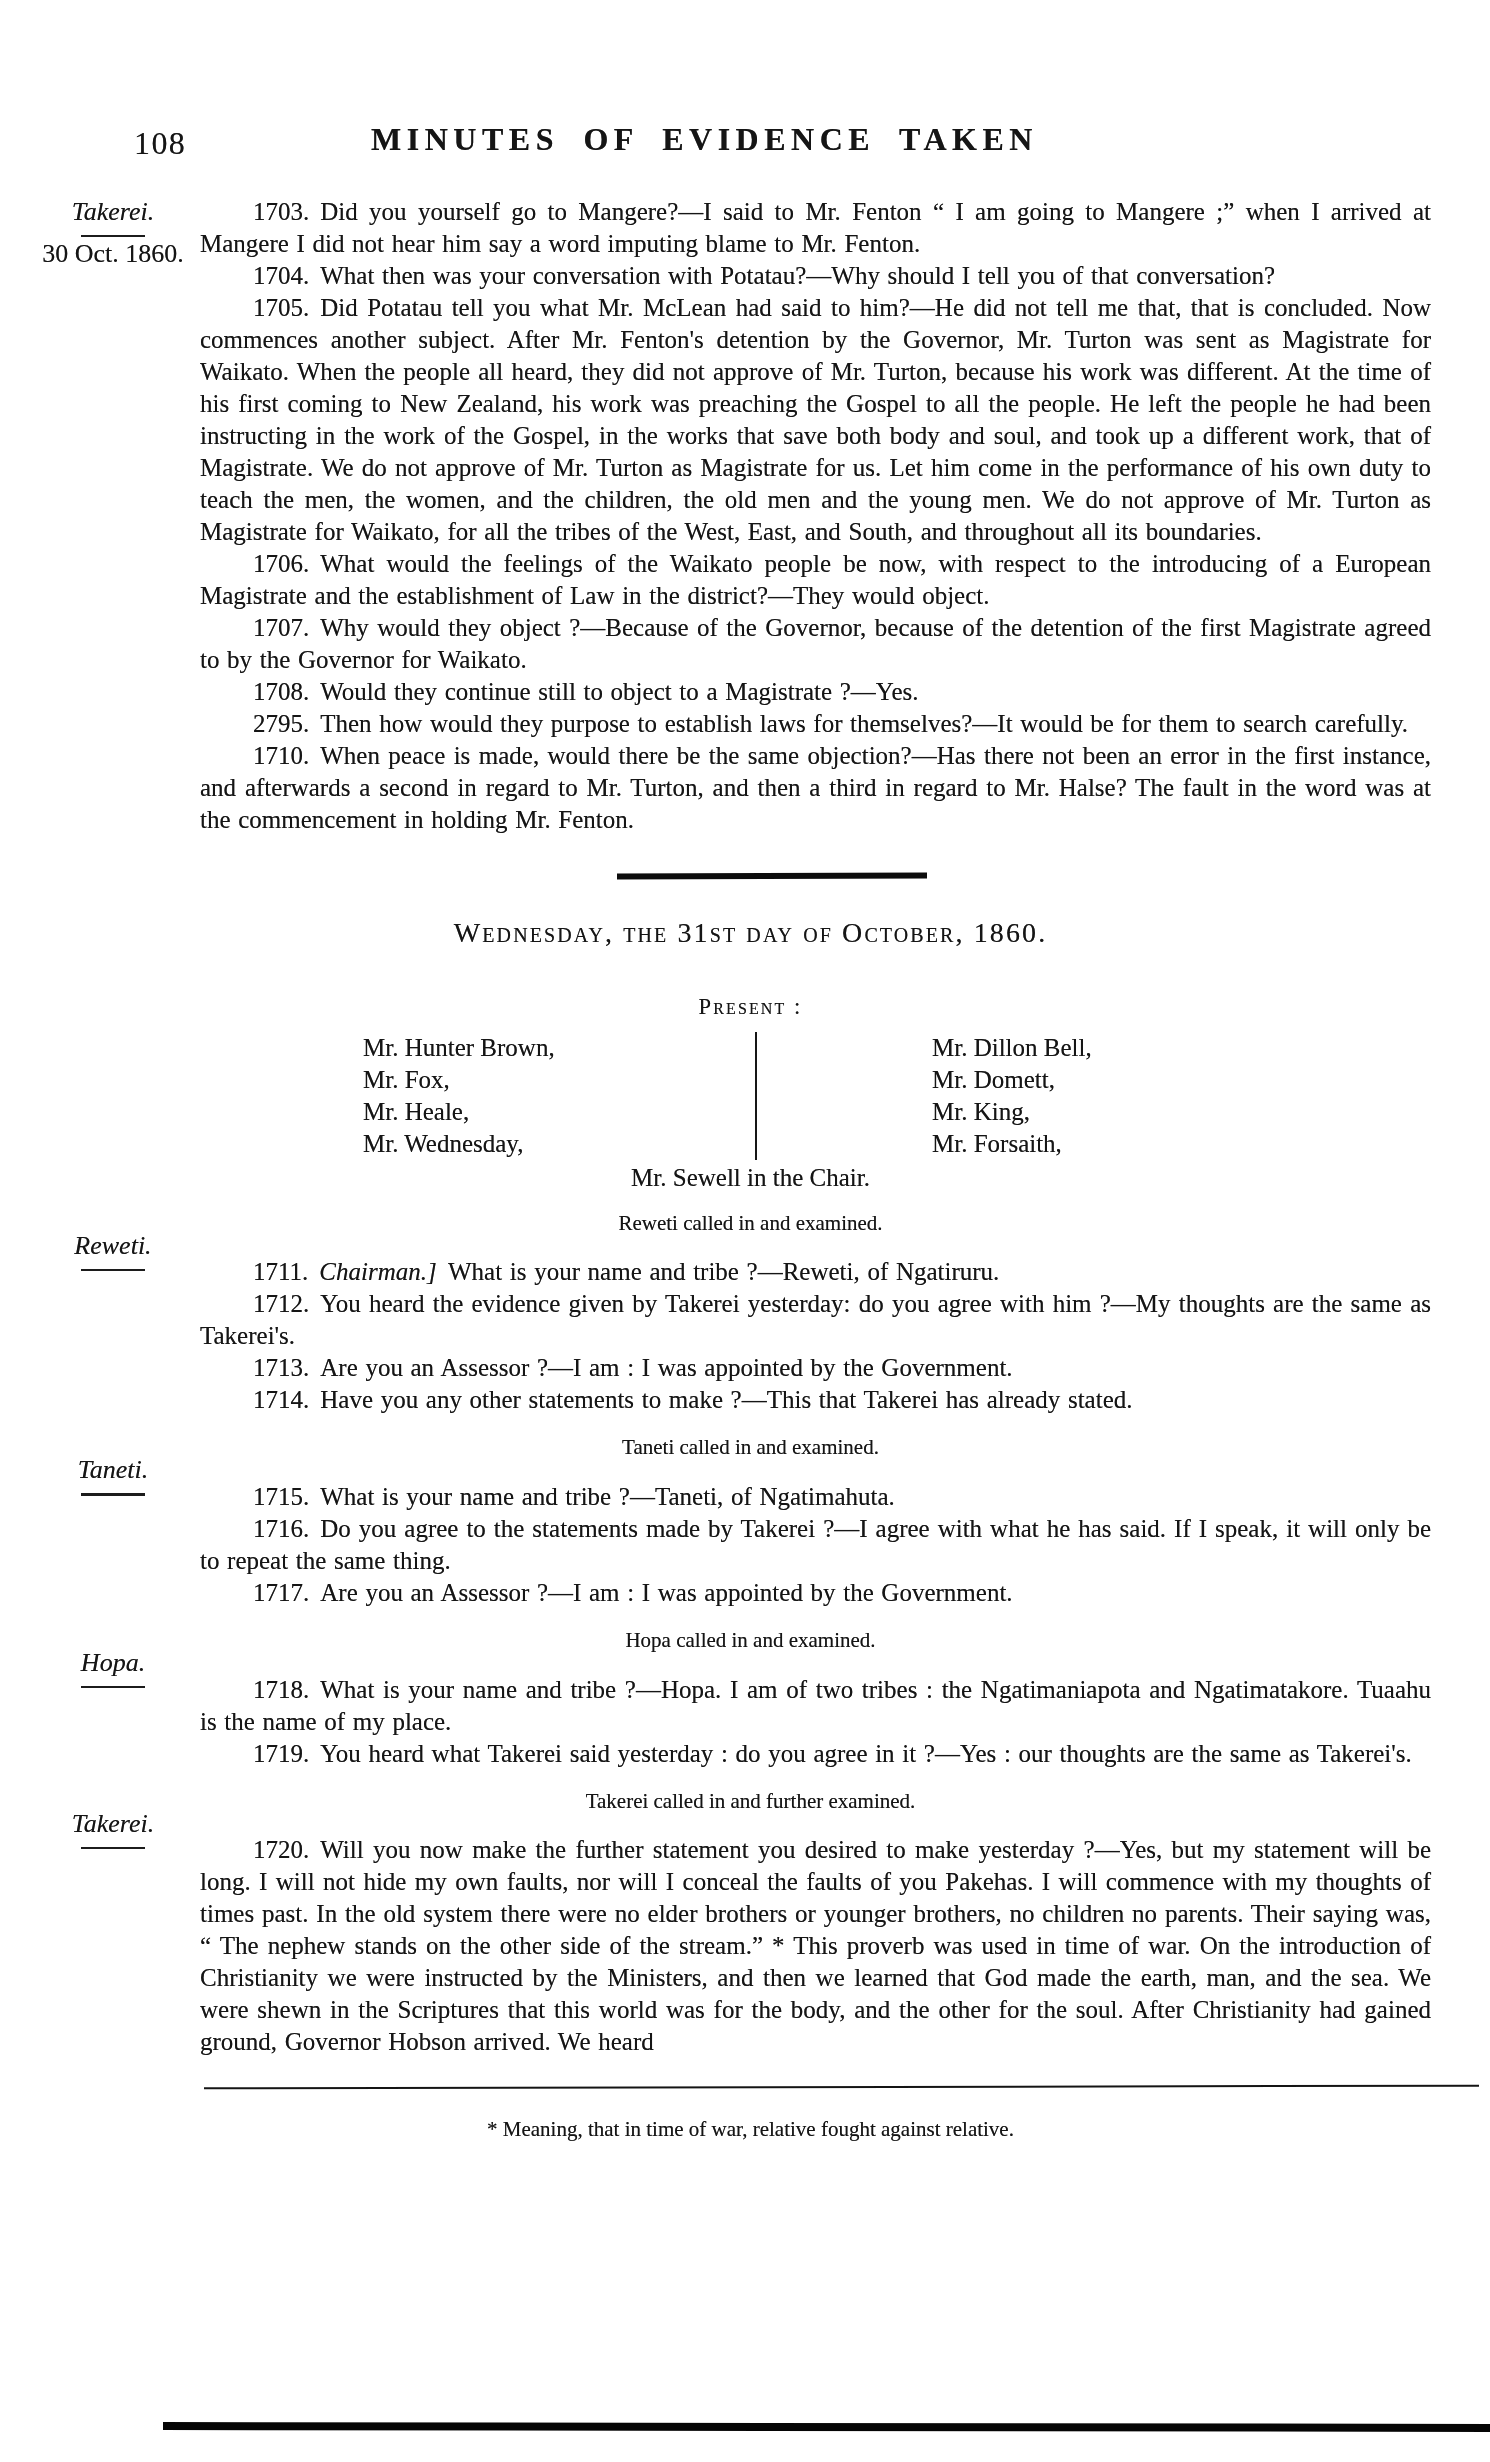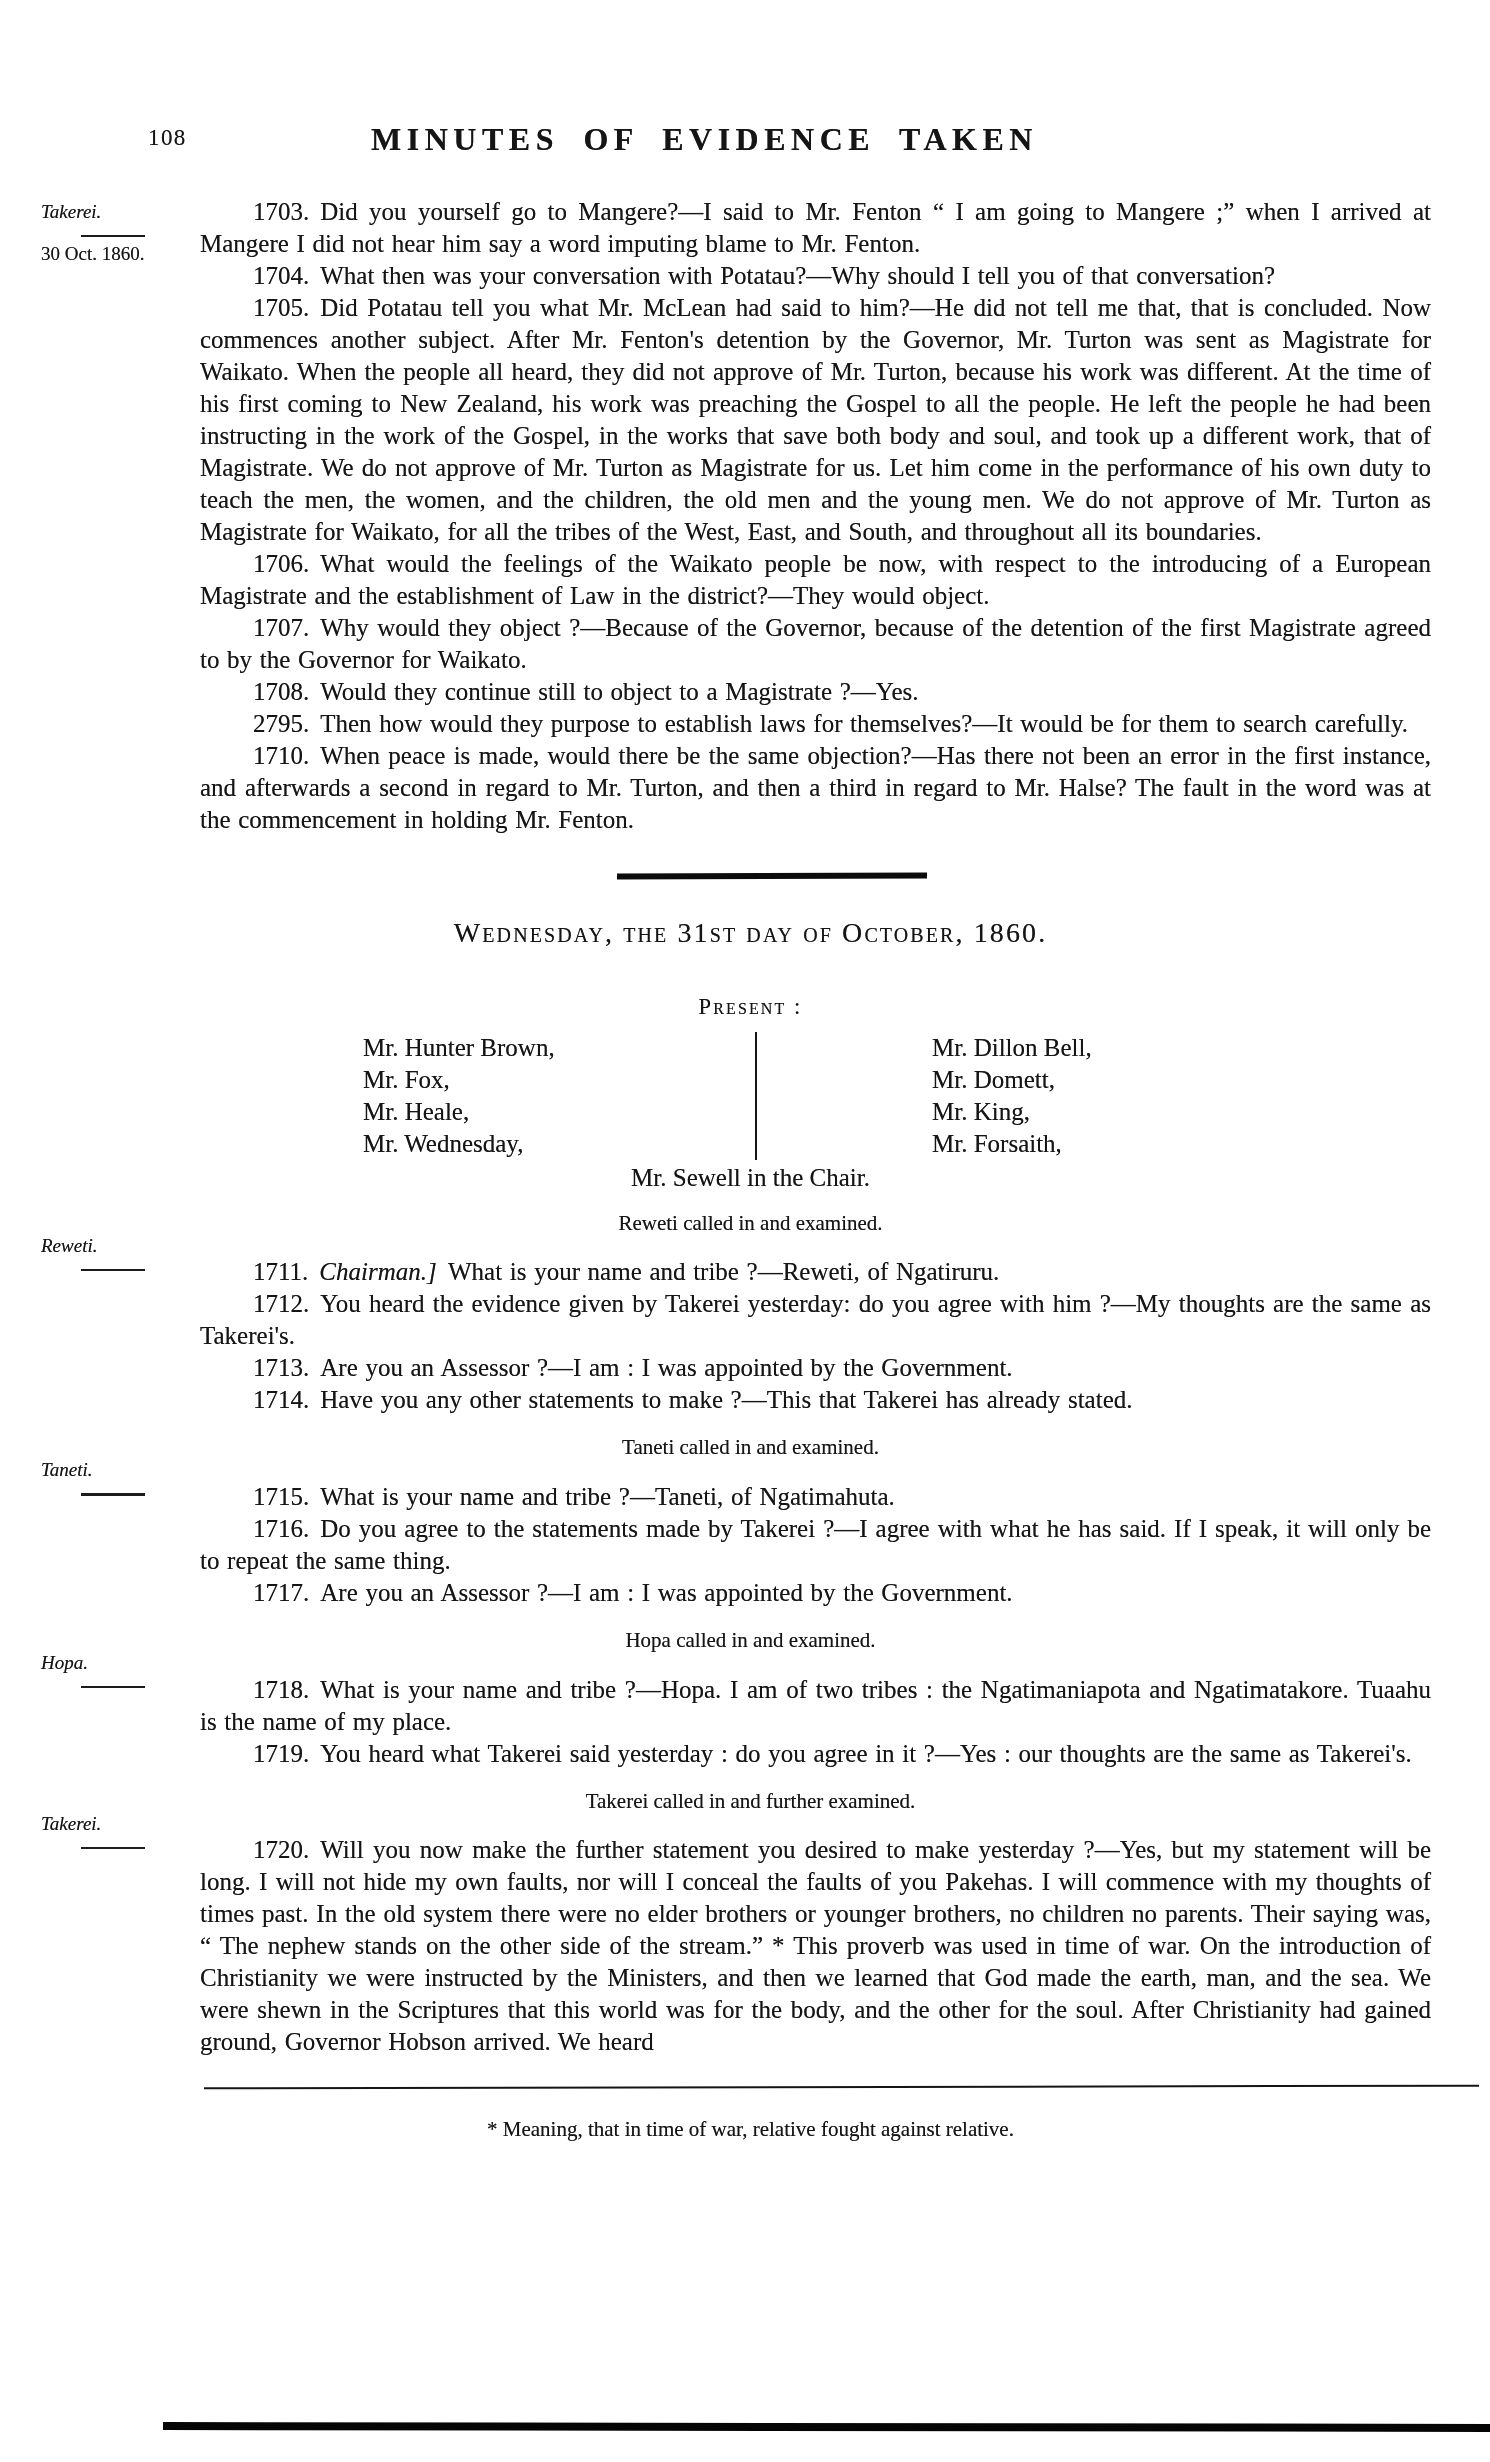--- a/index.html
+++ b/index.html
@@ -10,21 +10,21 @@
     margin: 0 auto;
     background: #ffffff;
     font-family: "Liberation Serif", "DejaVu Serif", serif;
     color: #151515;
     overflow: hidden;
     text-shadow: 0 0 0.3px rgba(10,10,10,0.55);
   }
 
   
   .page-header { position:absolute; top:121px; left:0; right:0; height:41px; }
-  .page-number { position:absolute; left:148px; top:4.1px; font-size:23px; letter-spacing:1.4px; }
+  .page-number { position:absolute; left:134px; top:4.1px; font-size:32px; letter-spacing:1.4px; }
   .page-title  { margin:0; padding-right:81px; text-align:center; font-size:32px; font-weight:bold;
                  letter-spacing:5.5px; word-spacing:11px; }
 
   
   .main-column { position:absolute; top:196px; left:200px; width:1231px; }
   .qa { margin:0; font-size:25px; line-height:32px; text-align:justify; text-indent:53px;
         word-spacing:1.4px; }
   .qnum { margin-right:11px; }
   .chairman { font-style: italic; margin-right: 4.1px; }
 
@@ -41,22 +41,22 @@
   .att-right { padding-left:175px; }
   .attendees ul { list-style:none; margin:0; padding:0; }
   .chair-line { margin-top:4.1px; text-align:center; font-size:25px; transform:translateX(-65px); }
 
   
   .witness-section { position:relative; }
   .section-heading { margin:19px 0 20.6px; text-align:center; font-weight:normal; font-size:21px;
                      transform:translateX(-65px); }
 
   
-  .margin-note { position:absolute; left:-159px; width:144px; 
-                 font-size:19px; line-height:25px; }
+  .margin-note { position:absolute; left:-159px; width:144px; text-align:center;
+                 font-size:26px; line-height:25px; }
   .margin-note .note-name { font-style:italic; }
   .note-rule { width:64px; height:2.1px; background:#1c1c1c; margin:11px auto 0; }
   .margin-note .note-date { margin-top:4px; font-style:normal; }
 
   
   .footnote-rule { height:2.1px; background:#141414; margin:27.4px -48px 0 4.1px;
                    transform:rotate(-0.12deg); }
   .footnote-text { margin-top:29px; text-align:center; font-size:21px; transform:translateX(-65px); }
 
   

